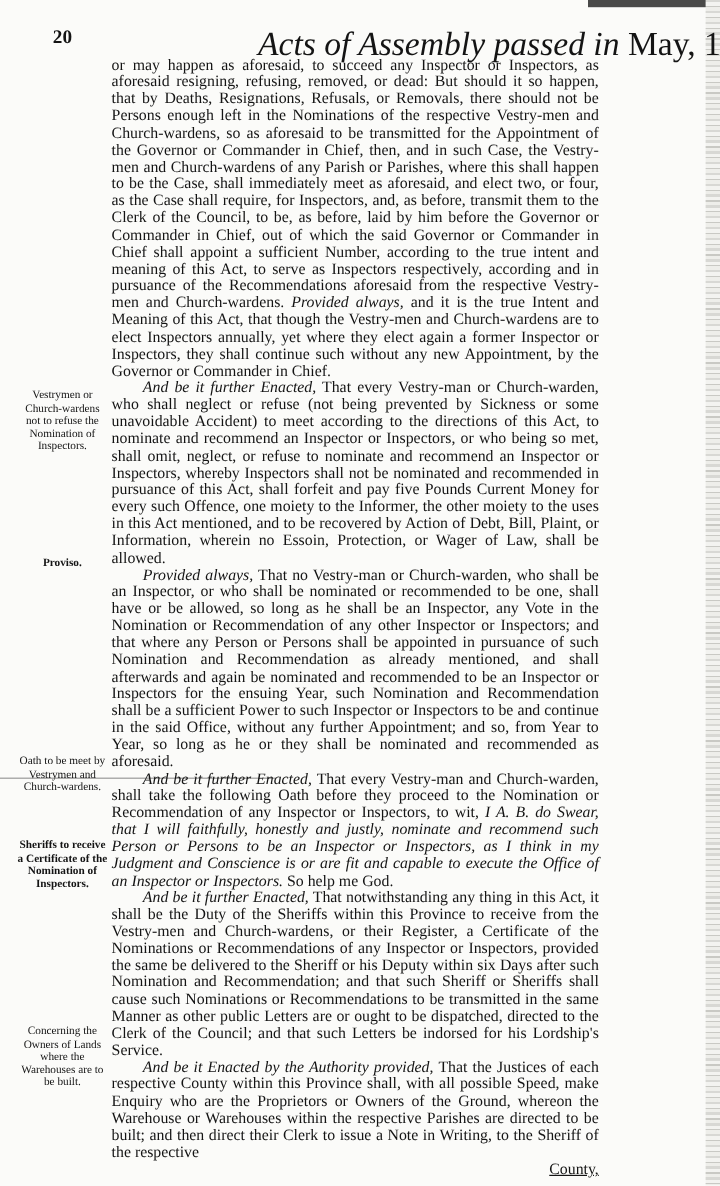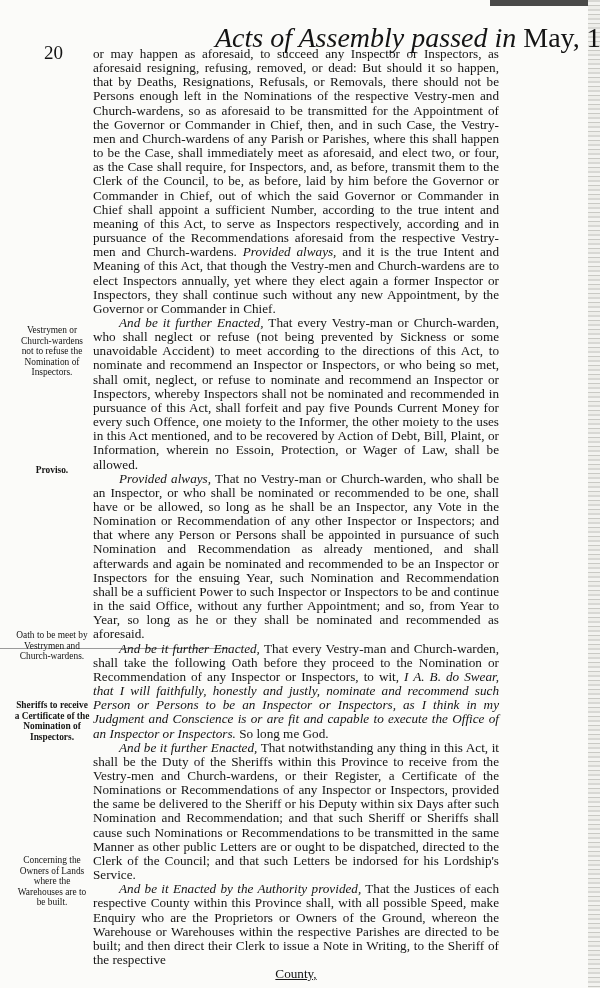--- a/index.html
+++ b/index.html
@@ -8,39 +8,39 @@
     background:#fbfbf9;
     font-family:"Liberation Serif", "DejaVu Serif", serif;
     color:#141414;
   }
   .edge {
     position:absolute; right:0; top:0; width:12px; height:988px;
     background:repeating-linear-gradient(180deg,#d8d8d4 0 2px,#f3f3f0 2px 5px,#c9c9c4 5px 6px,#eeeeea 6px 9px);
   }
   .edge-top { position:absolute; right:0; top:0; width:110px; height:6px; background:#2a2a2a; opacity:.85; }
   .hline { position:absolute; left:0; top:648px; width:230px; height:1px; background:#9a9a9a; }
-  .page-num { position:absolute; left:44px; top:42px; font-size:19px; font-weight:normal; }
+  .page-num { position:absolute; left:44px; top:23px; font-size:16px; font-weight:bold; }
   .running-head {
     position:absolute; left:215px; top:22px; font-size:28px; font-style:italic;
     white-space:nowrap;
   }
   .running-head .up { font-style:normal; }
   .body-text {
     position:absolute; left:93px; top:47px; width:406px;
     font-size:13.2px; line-height:14.15px; text-align:justify;
   }
   .para { margin:0; }
   .indent { text-indent:26px; }
   .it { font-style:italic; }
   .oath { font-style:italic; font-weight:normal; }
   .margin-note {
     position:absolute; left:14px; width:76px;
     font-size:9.4px; line-height:10.6px; text-align:center;
   }
-  .last-word { text-align:center;text-decoration:underline; }
+  .last-word { text-align:right;text-decoration:underline; }
 </style>
 </head>
 <body>
 
 <div class="edge-top"></div>
 <div class="edge"></div>
 <div class="hline"></div>
 
 <div class="page-num">20</div>
 <div class="running-head">
@@ -65,21 +65,21 @@
     <span>That every Vestry-man or Church-warden, who shall neglect or refuse (not being prevented by Sickness or some unavoidable Accident) to meet according to the directions of this Act, to nominate and recommend an Inspector or Inspectors, or who being so met, shall omit, neglect, or refuse to nominate and recommend an Inspector or Inspectors, whereby Inspectors shall not be nominated and recommended in pursuance of this Act, shall forfeit and pay five Pounds Current Money for every such Offence, one moiety to the Informer, the other moiety to the uses in this Act mentioned, and to be recovered by Action of Debt, Bill, Plaint, or Information, wherein no Essoin, Protection, or Wager of Law, shall be allowed.</span>
   </p>
   <p class="para indent">
     <span class="it">Provided always,</span>
     <span>That no Vestry-man or Church-warden, who shall be an Inspector, or who shall be nominated or recommended to be one, shall have or be allowed, so long as he shall be an Inspector, any Vote in the Nomination or Recommendation of any other Inspector or Inspectors; and that where any Person or Persons shall be appointed in pursuance of such Nomination and Recommendation as already mentioned, and shall afterwards and again be nominated and recommended to be an Inspector or Inspectors for the ensuing Year, such Nomination and Recommendation shall be a sufficient Power to such Inspector or Inspectors to be and continue in the said Office, without any further Appointment; and so, from Year to Year, so long as he or they shall be nominated and recommended as aforesaid.</span>
   </p>
   <p class="para indent">
     <span class="it">And be it further Enacted,</span>
     <span>That every Vestry-man and Church-warden, shall take the following Oath before they proceed to the Nomination or Recommendation of any Inspector or Inspectors, to wit,</span>
     <span class="oath">I A. B. do Swear, that I will faithfully, honestly and justly, nominate and recommend such Person or Persons to be an Inspector or Inspectors, as I think in my Judgment and Conscience is or are fit and capable to execute the Office of an Inspector or Inspectors.</span>
-    <span>So long me God.</span>
+    <span>So help me God.</span>
   </p>
   <p class="para indent">
     <span class="it">And be it further Enacted,</span>
     <span>That notwithstanding any thing in this Act, it shall be the Duty of the Sheriffs within this Province to receive from the Vestry-men and Church-wardens, or their Register, a Certificate of the Nominations or Recommendations of any Inspector or Inspectors, provided the same be delivered to the Sheriff or his Deputy within six Days after such Nomination and Recommendation; and that such Sheriff or Sheriffs shall cause such Nominations or Recommendations to be transmitted in the same Manner as other public Letters are or ought to be dispatched, directed to the Clerk of the Council; and that such Letters be indorsed for his Lordship's Service.</span>
   </p>
   <p class="para indent">
     <span class="oath">And be it Enacted by the Authority provided,</span>
     <span>That the Justices of each respective County within this Province shall, with all possible Speed, make Enquiry who are the Proprietors or Owners of the Ground, whereon the Warehouse or Warehouses within the respective Parishes are directed to be built; and then direct their Clerk to issue a Note in Writing, to the Sheriff of the respective</span>
   </p>
   <p class="para last-word">County,</p>

